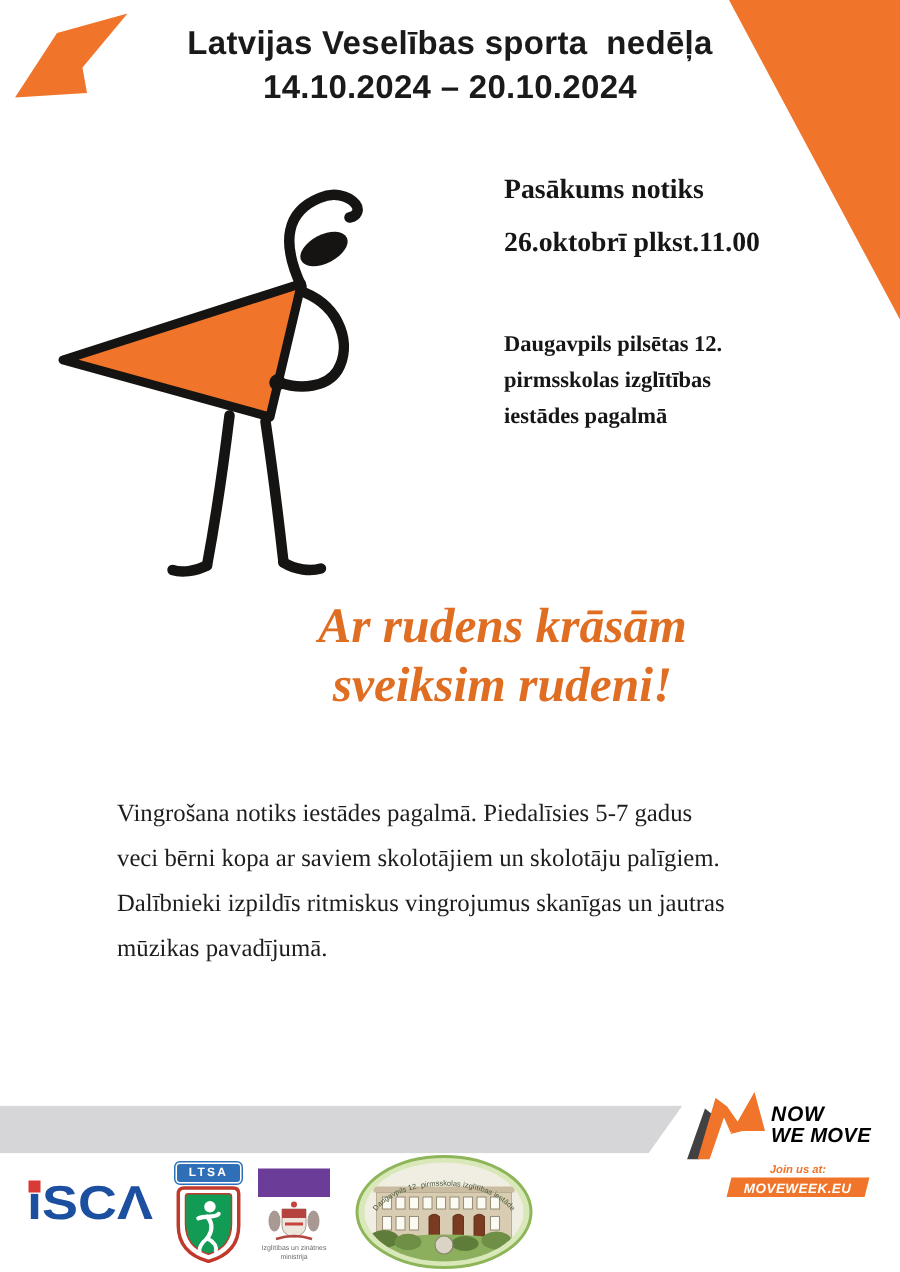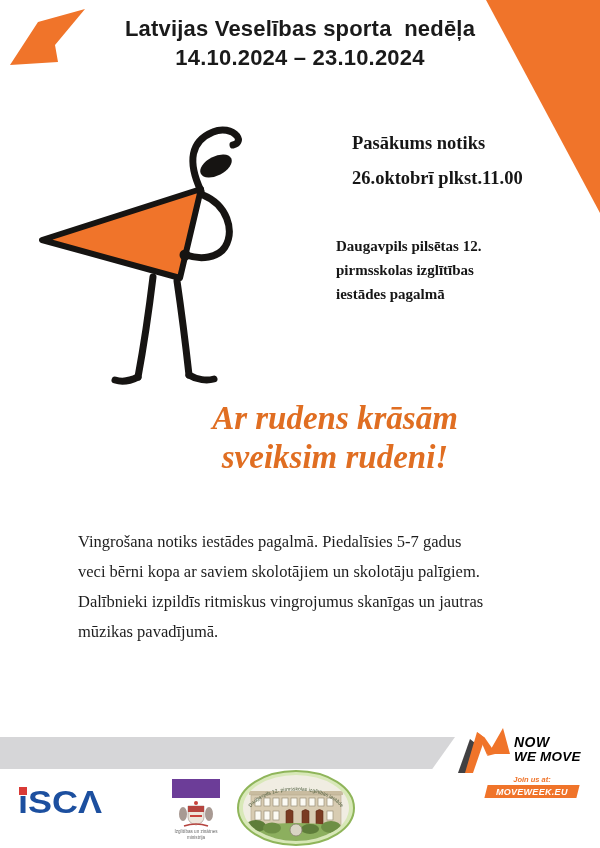--- a/index.html
+++ b/index.html
@@ -16,21 +16,21 @@
     font-weight:bold;font-size:22px;line-height:29px;color:#1a1a1a;
     white-space:pre-wrap;letter-spacing:.2px;
   }
   
   .figure{position:absolute;left:25px;top:105px;}
   
   .event-info{
     position:absolute;left:336px;top:110px;width:235px;
     font-family:"Liberation Serif",serif;font-weight:bold;color:#161616;
   }
-  .event-info .when{font-size:18.5px;line-height:35px;white-space:pre-line;margin:16px;}
+  .event-info .when{font-size:18.5px;line-height:35px;white-space:pre-line;margin:0;}
   .event-info .where{font-size:15px;line-height:24px;white-space:pre-line;margin:38px 0 0 0;}
   
   .slogan{
     position:absolute;left:100px;top:399px;width:470px;text-align:center;
     font-family:"Liberation Serif",serif;font-style:italic;font-weight:bold;
     font-size:33px;line-height:39px;color:#E06E22;white-space:pre-line;
   }
   
   .description{
     position:absolute;left:78px;top:527px;width:500px;
@@ -81,21 +81,21 @@
 
   <svg class="corner-flash" width="95" height="72" viewBox="0 0 95 72">
     <polygon points="85,9 55,45 58,62 10,65 38,22" fill="#F0742A"></polygon>
   </svg>
 
   <svg class="corner-triangle" width="117" height="214" viewBox="0 0 117 214">
     <polygon points="3,0 117,0 117,213" fill="#F0742A"></polygon>
   </svg>
 
   <div class="header-title">Latvijas Veselības sporta  nedēļa
-14.10.2024 – 23.10.2024</div>
+14.10.2024 – 20.10.2024</div>
 
   <svg class="figure" width="250" height="300" viewBox="0 0 250 300">
 
     <path d="M128,172 C124,205 118,245 113,272" fill="none" stroke="#161412" stroke-width="7" stroke-linecap="round"></path>
     <path d="M113,272 C105,276 96,277 90,275" fill="none" stroke="#161412" stroke-width="7" stroke-linecap="round"></path>
     <path d="M152,176 C157,210 161,243 164,270" fill="none" stroke="#161412" stroke-width="7" stroke-linecap="round"></path>
     <path d="M164,270 C172,275 182,276 189,274" fill="none" stroke="#161412" stroke-width="7" stroke-linecap="round"></path>
 
     <polygon points="176,84 17,135 155,173" fill="#F0742A" stroke="#161412" stroke-width="6" stroke-linejoin="round"></polygon>
 
@@ -144,20 +144,32 @@
     <div class="nwm-banner">
       <span>MOVEWEEK.EU</span>
     </div>
   </div>
 
   <div class="isca">
     <span class="isca-text">ıSCΛ</span>
     <span class="isca-dot"></span>
   </div>
 
+  <div class="ltsa">
+    <div class="ltsa-banner">LTSA</div>
+    <svg width="48" height="52" viewBox="0 0 50 54">
+      <path d="M4,6 Q4,2 8,2 L42,2 Q46,2 46,6 L46,28 Q46,47 25,53 Q4,47 4,28 Z" fill="#ffffff" stroke="#C0392B" stroke-width="2.4"></path>
+      <path d="M9,8 Q9,6 11,6 L39,6 Q41,6 41,8 L41,27 Q41,43 25,48 Q9,43 9,27 Z" fill="#129B55" stroke="#C0392B" stroke-width="1"></path>
+      <circle cx="26" cy="15" r="4" fill="#ffffff"></circle>
+      <path d="M18,23 C24,21 30,23 32,20" fill="none" stroke="#ffffff" stroke-width="3" stroke-linecap="round"></path>
+      <path d="M24,22 C28,26 28,32 24,37" fill="none" stroke="#ffffff" stroke-width="3" stroke-linecap="round"></path>
+      <path d="M24,37 C20,40 18,44 19,47" fill="none" stroke="#ffffff" stroke-width="2.6" stroke-linecap="round"></path>
+      <path d="M24,37 C29,39 31,43 30,46" fill="none" stroke="#ffffff" stroke-width="2.6" stroke-linecap="round"></path>
+    </svg>
+  </div>
 
   <div class="ministry">
     <div class="ministry-flag"></div>
     <svg width="40" height="28" viewBox="0 0 40 28">
       <circle cx="20" cy="3" r="2" fill="#C8433C"></circle>
       <ellipse cx="7" cy="14" rx="4" ry="7" fill="#A89A93"></ellipse>
       <ellipse cx="33" cy="14" rx="4" ry="7" fill="#A89A93"></ellipse>
       <path d="M12,6 L28,6 L28,17 Q28,23 20,25 Q12,23 12,17 Z" fill="#EDE6DC" stroke="#9C8F88" stroke-width="0.6"></path>
       <rect x="12" y="6" width="16" height="6" fill="#B5443F"></rect>
       <path d="M14,15 L26,15 L26,17 L14,17 Z" fill="#C8433C"></path>

